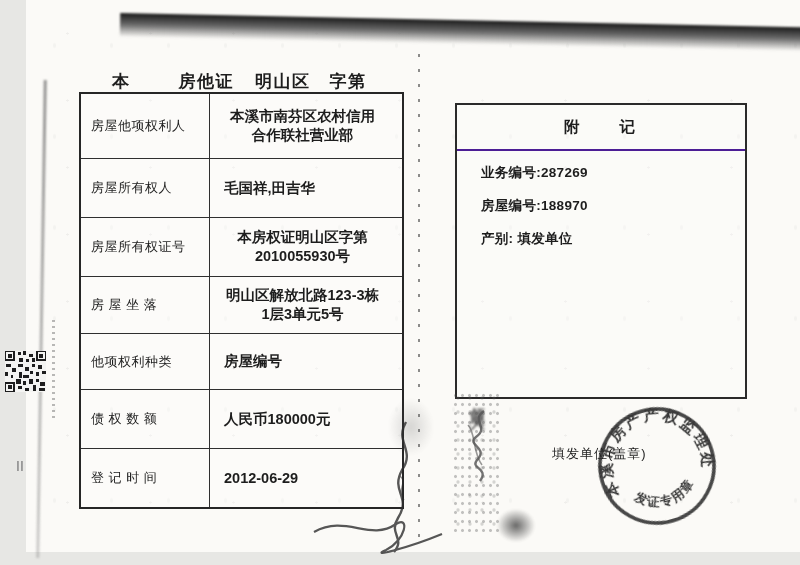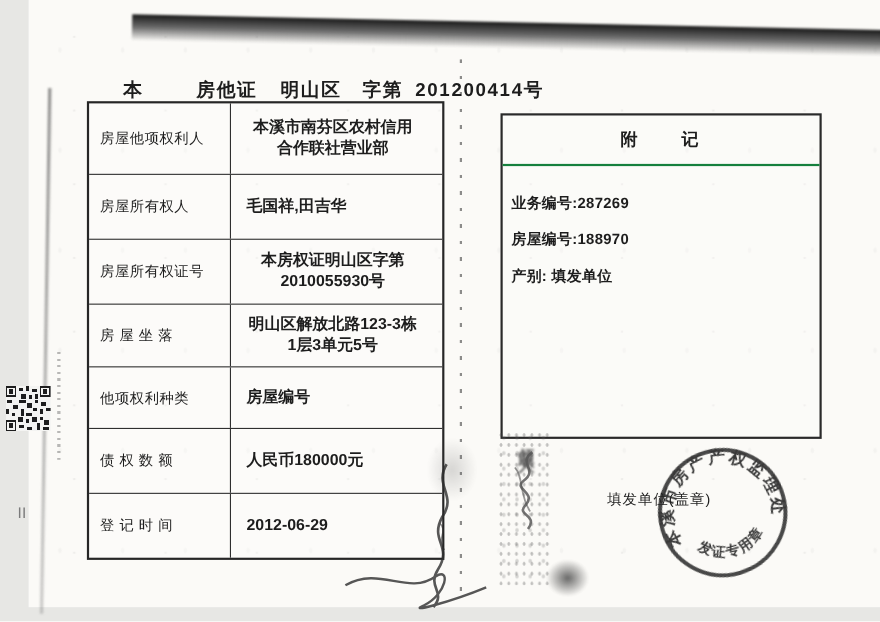--- a/index.html
+++ b/index.html
@@ -30,23 +30,23 @@
   .t-row:nth-child(1){height:64px}.t-row:nth-child(2){height:58px}
   .t-row:nth-child(3){height:58px}.t-row:nth-child(4){height:56px}
   .t-row:nth-child(5){height:55px}.t-row:nth-child(6){height:58px}
   .t-row:nth-child(7){height:58px}
   .t-label{width:113px;flex:0 0 113px;border-right:1.5px solid #2f2f2f;display:flex;
     align-items:center;padding:0 5px 0 10px;font-size:13px;letter-spacing:.5px;}
   .t-value{flex:1;display:flex;align-items:center;padding:4px 21px 4px 14px;
     font-weight:bold;font-size:14.5px;line-height:1.3;}
   .appendix{position:absolute;left:455px;top:103px;width:288px;height:292px;
     border:2.5px solid #2a2a2a;background:rgba(255,255,255,.2);}
-  .appendix-header{height:44px;border-bottom:2px solid #15803d;display:flex;
+  .appendix-header{height:44px;border-bottom:2px solid #4c1d95;display:flex;
     align-items:center;justify-content:center;font-size:15.5px;font-weight:bold;letter-spacing:3px;}
-  .appendix-body{padding:13px 8px 0 8px;margin-top:12px;}
+  .appendix-body{padding:13px 8px 0 24px;}
   .appendix-item{font-weight:bold;font-size:13.5px;margin-bottom:15px;letter-spacing:.3px;}
   .issuer-label{position:absolute;left:552px;top:445px;font-size:13px;letter-spacing:1px;}
   .stamp{position:absolute;left:594px;top:403px;width:126px;height:126px;
     transform:rotate(-16deg);opacity:.9;filter:blur(.3px);}
   .stamp text{fill:#242424;font-weight:bold;font-family:"Liberation Sans",sans-serif;}
   .bleed-col{position:absolute;left:452px;top:391px;width:50px;height:141px;opacity:.85;
     background-image:radial-gradient(rgba(70,70,70,.38) 1px,transparent 1.6px),
                      radial-gradient(rgba(100,100,100,.3) 1px,transparent 2.1px);
     background-size:7px 9px,12px 14px;filter:blur(.3px);
     display:flex;flex-direction:column;align-items:center;}
@@ -68,21 +68,20 @@
   <div class="top-shadow"></div>
   <div class="left-edge-line"></div>
   <div class="micro-col"></div>
   <div class="fold-dots"></div>
 
   <div class="title-row">
     <span class="g1">本</span>
     <span class="g2">房他证</span>
     <span class="g3">明山区</span>
     <span class="g4">字第</span>
-    <span>201200414号</span>
   </div>
 
   <div class="cert-table">
     <div class="t-row">
       <div class="t-label">房屋他项权利人</div>
       <div class="t-value">本溪市南芬区农村信用合作联社营业部</div>
     </div>
     <div class="t-row">
       <div class="t-label">房屋所有权人</div>
       <div class="t-value">毛国祥,田吉华</div>

